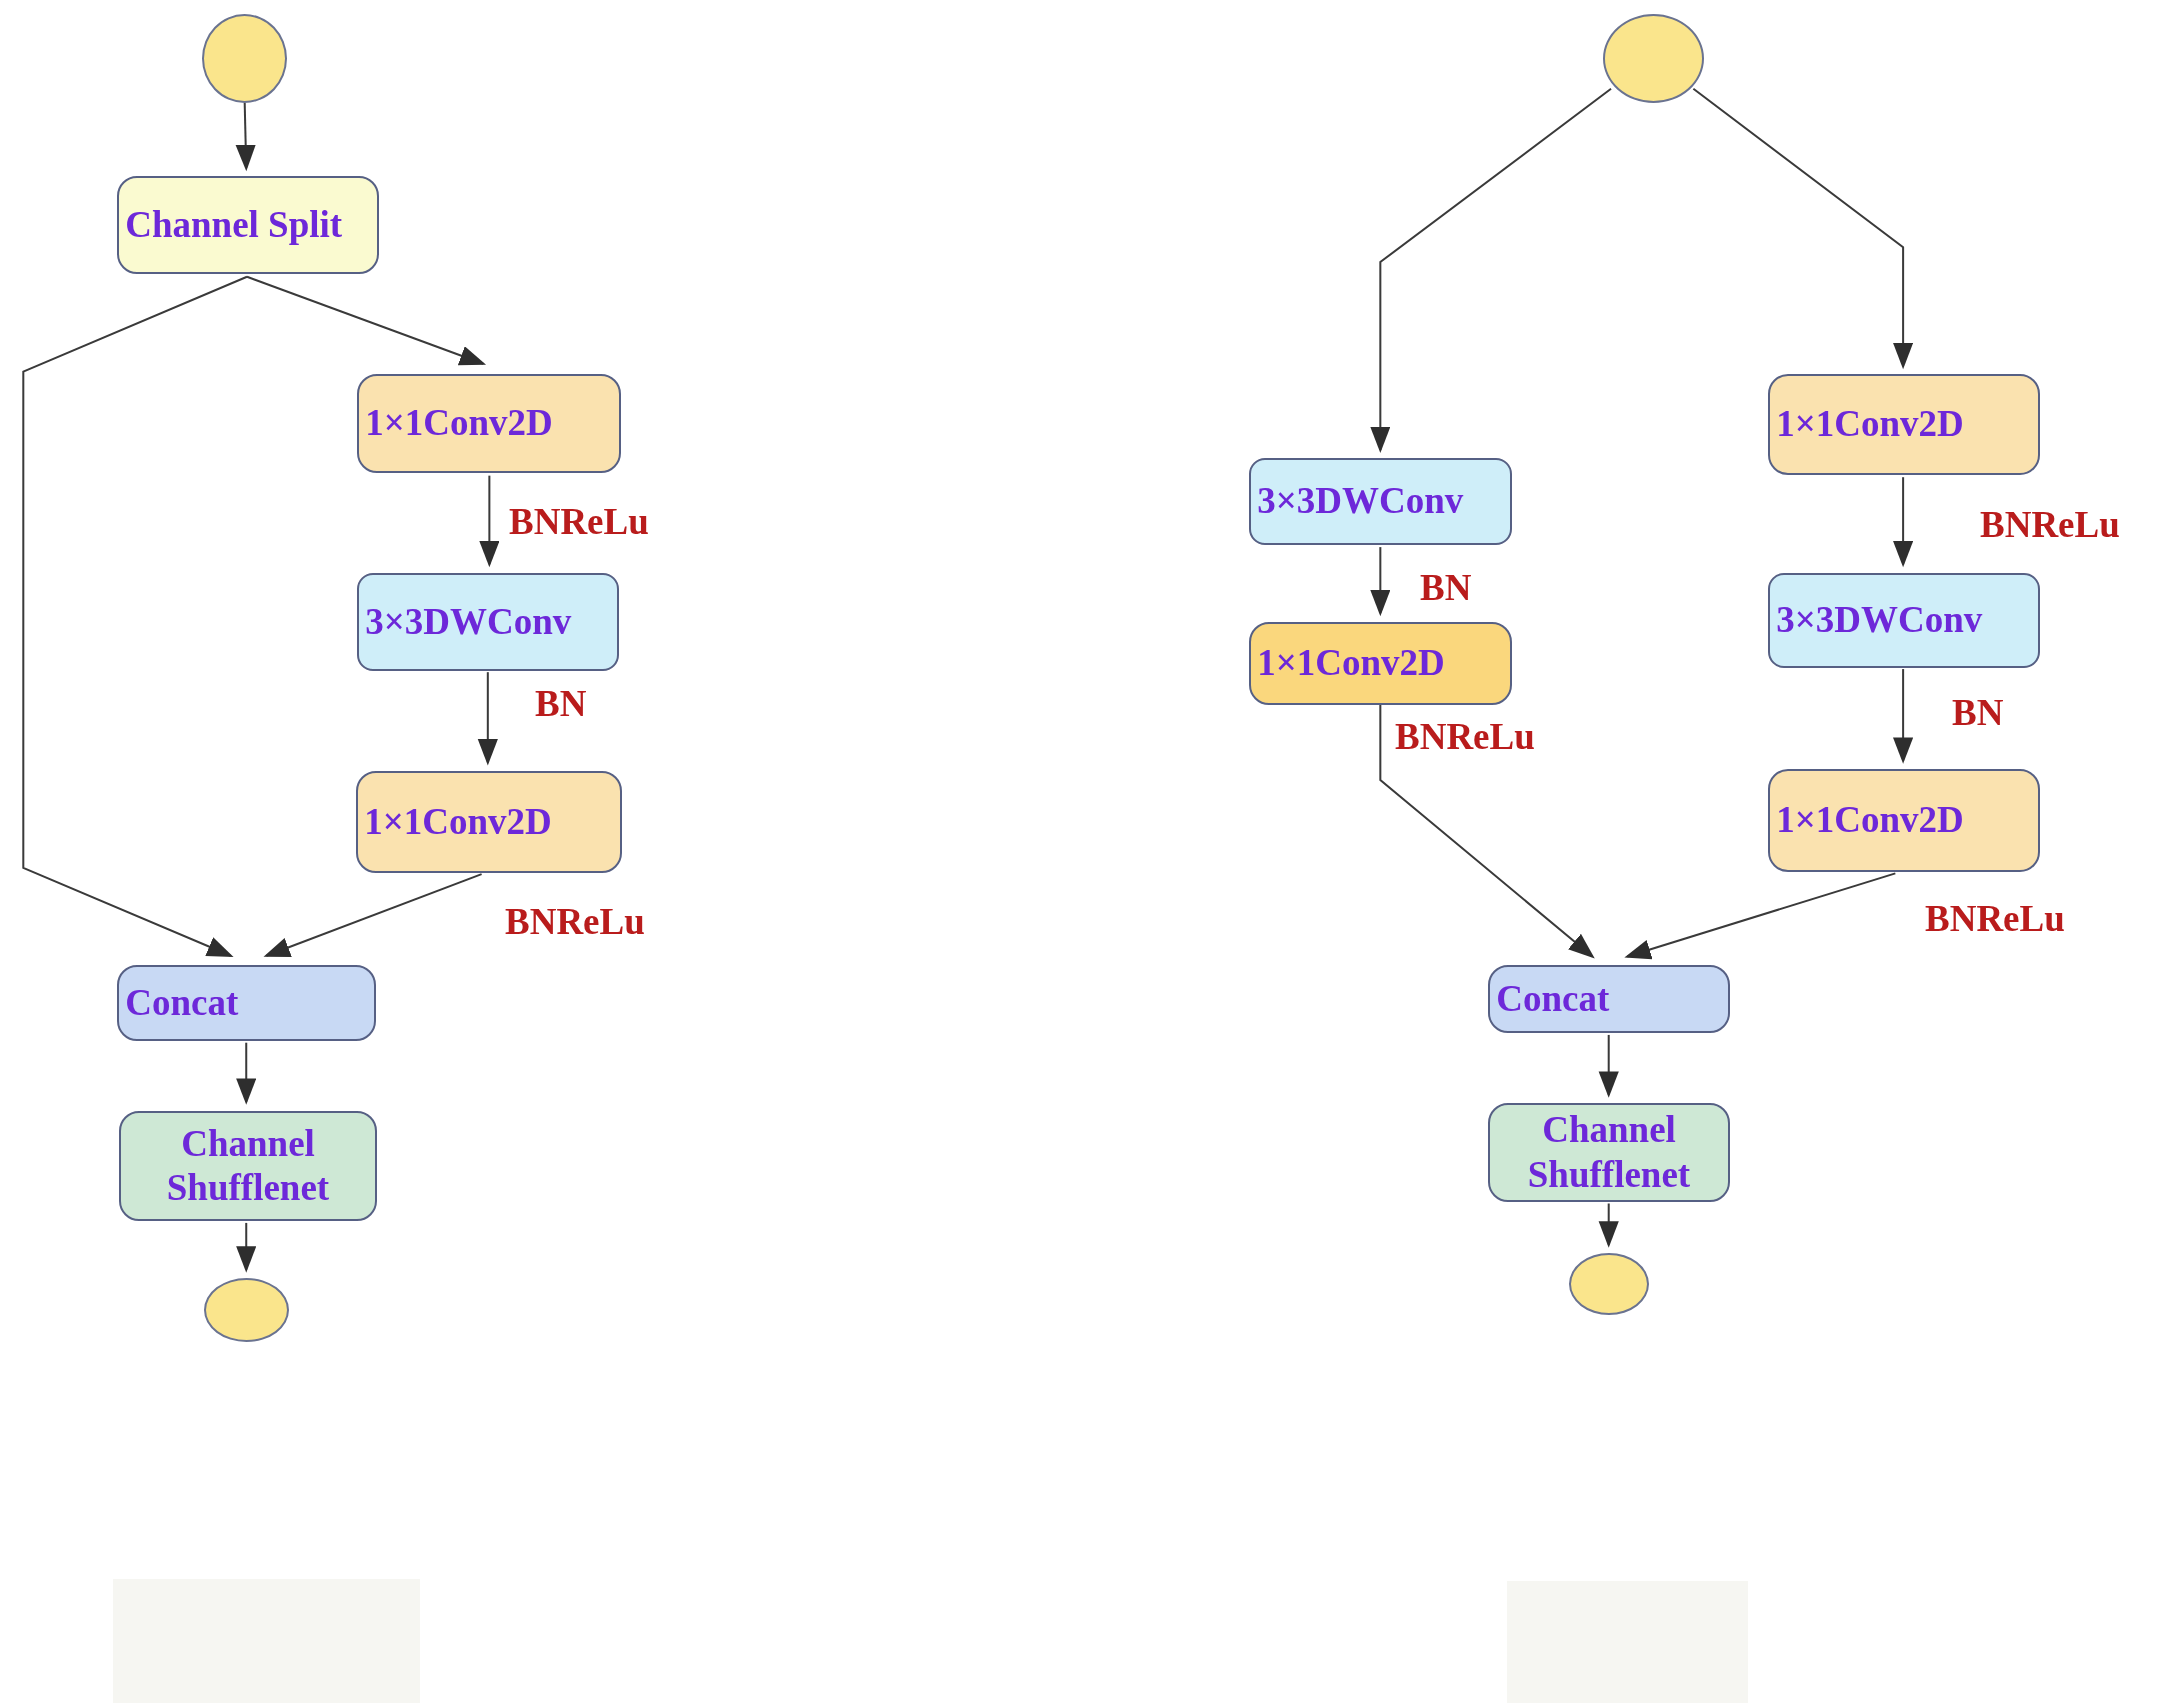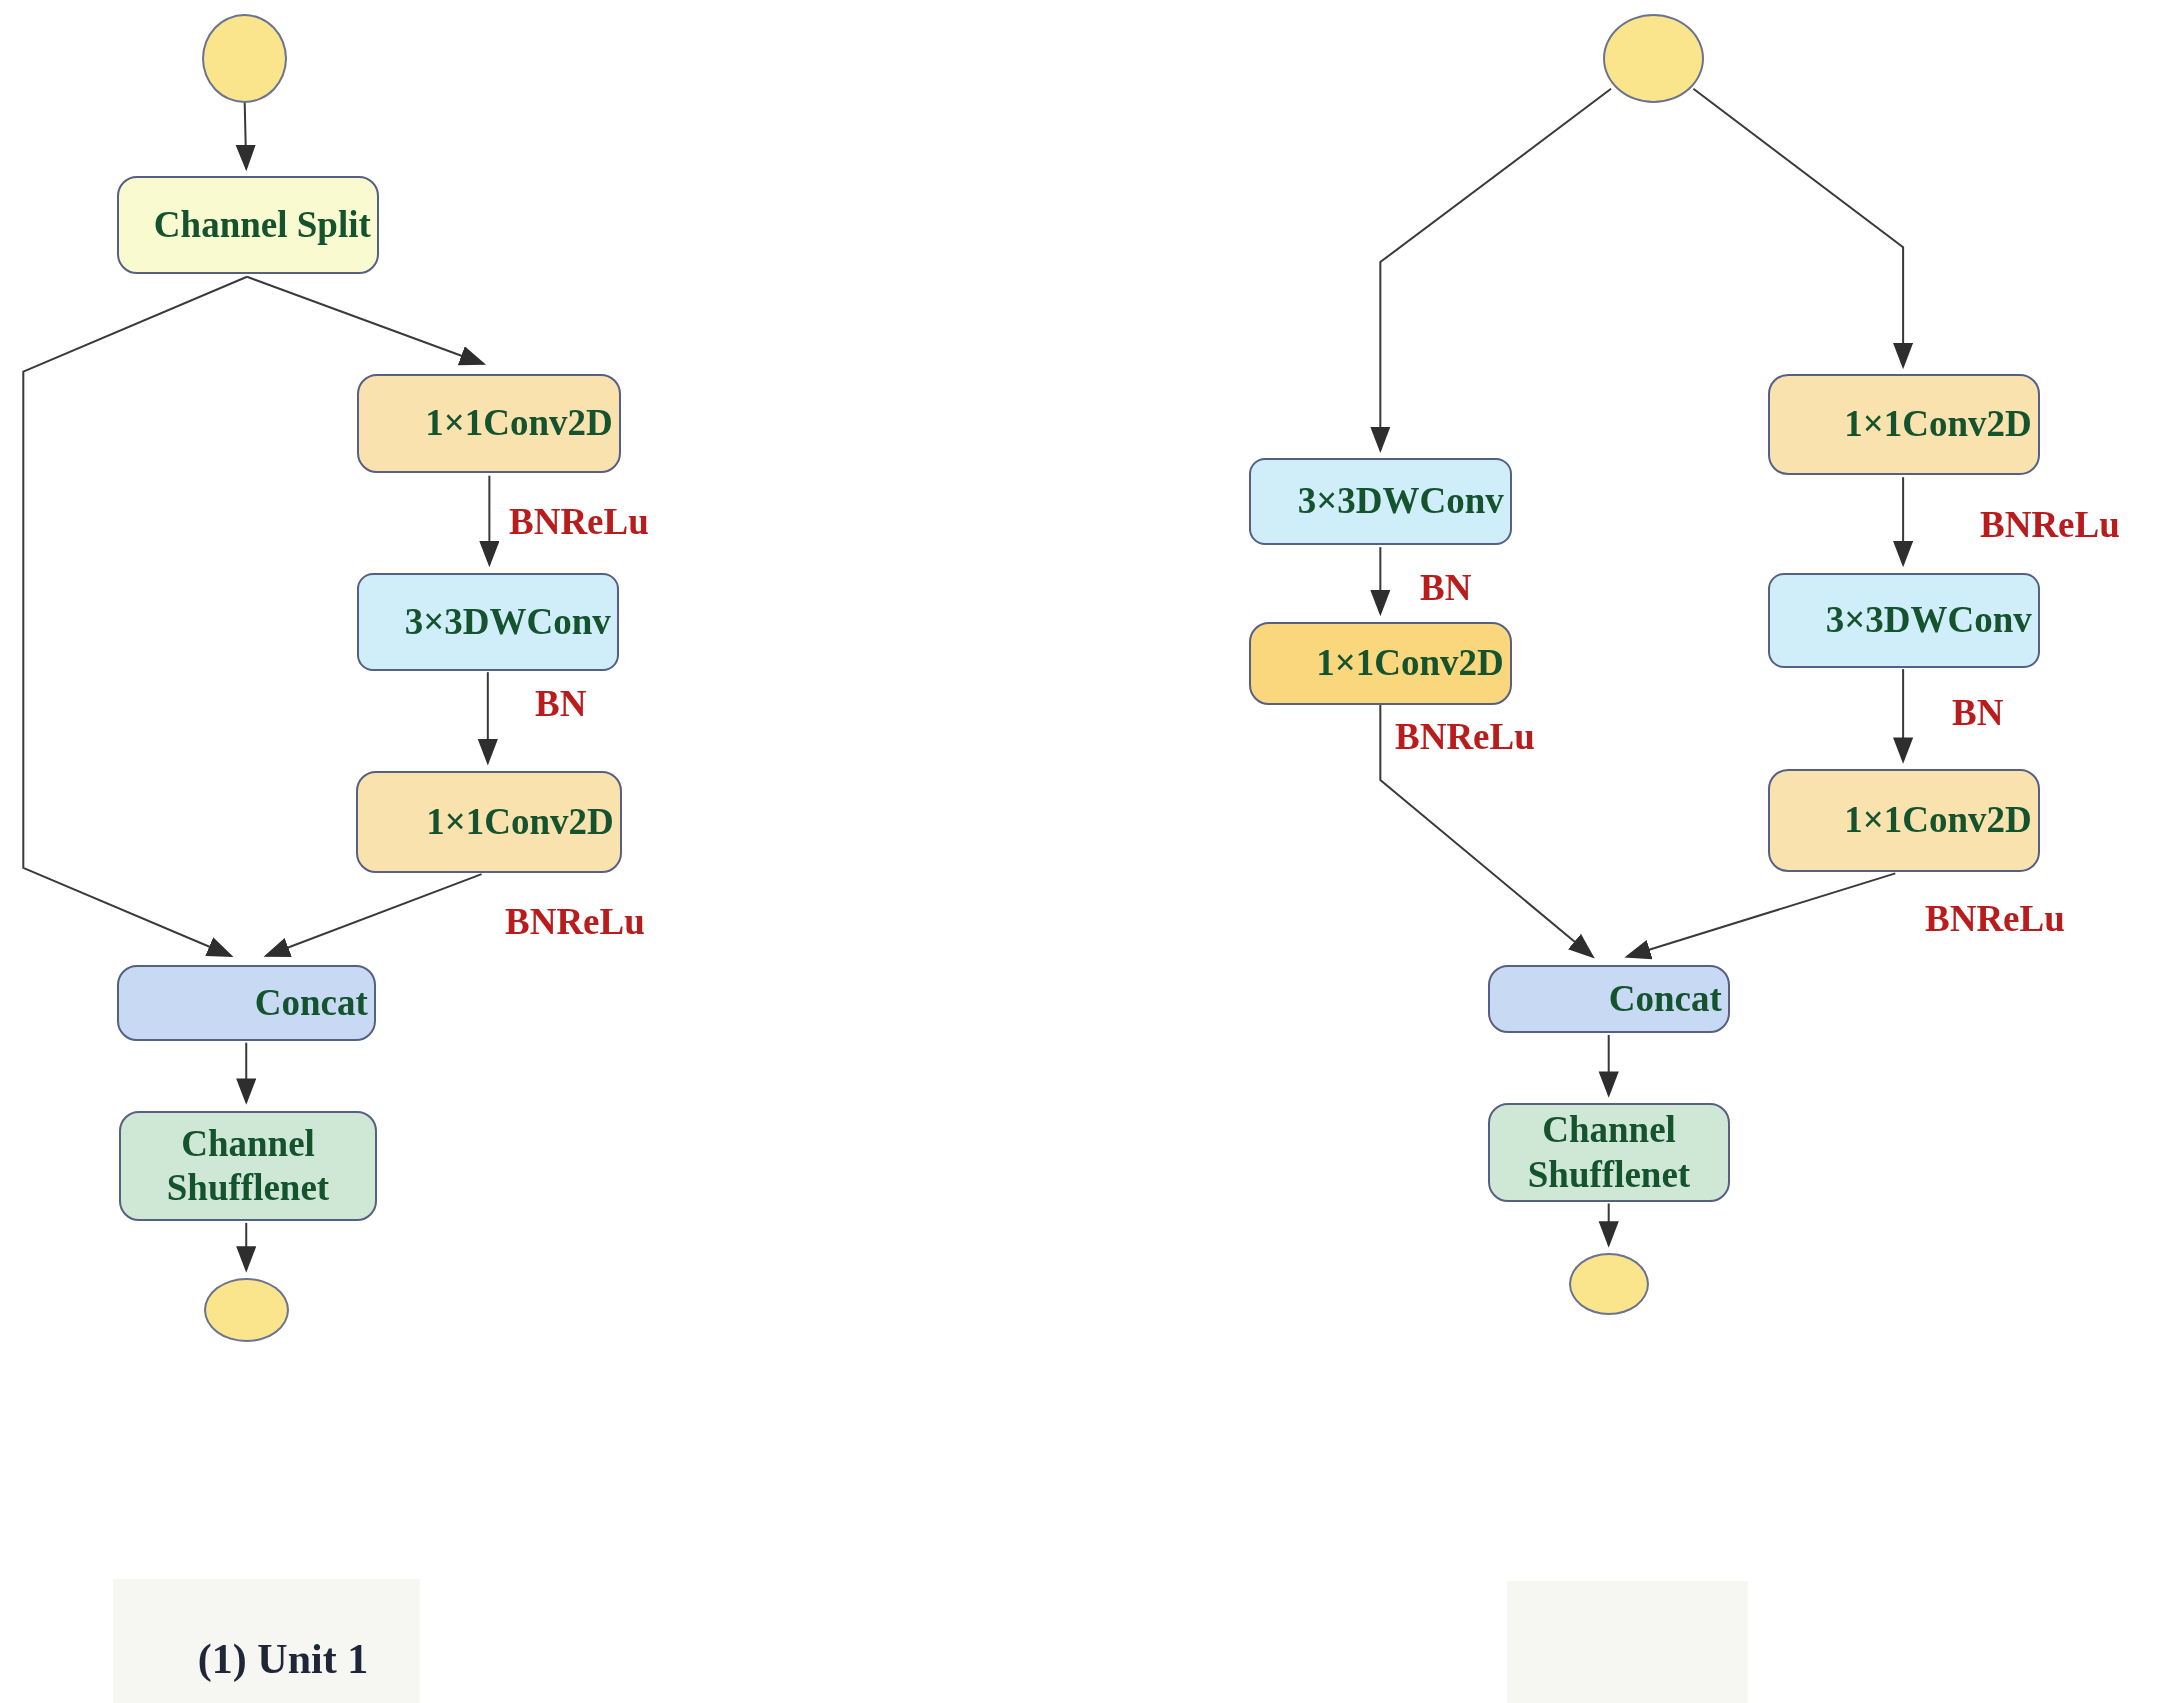--- a/index.html
+++ b/index.html
@@ -17,25 +17,25 @@
     width: 2161px; height: 1704px;
     pointer-events: none;
   }
   .node {
     position: absolute;
     box-sizing: border-box;
     border: 2.3px solid #566084;
     border-radius: 20px;
     display: flex;
     align-items: center;
-    justify-content: flex-end;
+    justify-content: flex-start;
     text-align: center;
     font-weight: 700;
     font-size: 37px;
-    color: #14532d;
+    color: #6d28d9;
     line-height: 1.2;
     padding: 0 6.2px;
   }
   .terminal {
     position: absolute;
     box-sizing: border-box;
     border: 2.3px solid #6a7390;
     border-radius: 50%;
     background: #FAE58C;
   }
@@ -128,21 +128,20 @@
     <span>Concat</span>
   </div>
 
   <div class="node fill-shuffle" style="left:119px; top:1111px; width:258px; height:110px;">
     <span>Channel Shufflenet</span>
   </div>
 
   <div class="terminal" style="left:204px; top:1278px; width:85px; height:64px;"></div>
 
   <div class="caption-band" style="left:113px; top:1579px; width:307px; height:125px;"></div>
-  <div class="caption" style="left:89px; top:1635px;">(1) Unit 1</div>
 
   <div class="terminal" style="left:1603px; top:14px; width:101px; height:89px;"></div>
 
   <div class="node fill-dwconv" style="left:1249px; top:458px; width:263px; height:87px;">
     <span>3×3DWConv</span>
   </div>
 
   <div class="edge-label" style="left:1420px; top:566px;">BN</div>
 
   <div class="node fill-gold" style="left:1249px; top:622px; width:263px; height:83px;">

